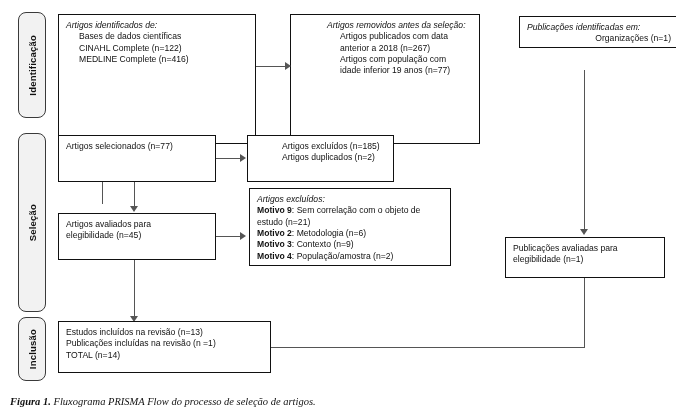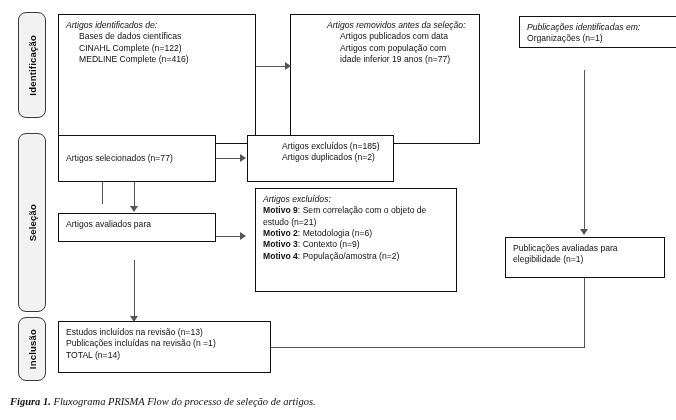--- a/index.html
+++ b/index.html
@@ -37,21 +37,21 @@
     border:1.4px solid #111;
     background:#ffffff;
     padding:5px 7px;
     font-size:8.6px;
     line-height:1.32;
     color:#111;
   }
   .box.thin{border-width:1.1px;}
   .box .ital{font-style:italic;}
   .box .ind{padding-left:13px;display:block;}
-  .box .ind2{padding-left:0px;display:block;}
+  .box .ind2{padding-left:0px;display:block;text-align:right;}
   .box b{font-weight:bold;}
   .ln{display:block;}
 
   
   .vline,.hline{position:absolute;background:#555;}
   .vline{width:1.4px;}
   .hline{height:1.4px;}
   .arrow{position:absolute;width:0;height:0;}
   .arrow.down{
     border-left:4px solid transparent;
@@ -100,57 +100,59 @@
   <div class="box" style="left:58px;top:14px;width:198px;height:130px;">
     <span class="ln ital">Artigos identificados de:</span>
     <span class="ln ind">Bases de dados científicas</span>
     <span class="ln ind">CINAHL Complete (n=122)</span>
     <span class="ln ind">MEDLINE Complete (n=416)</span>
   </div>
 
   <div class="box thin" style="left:290px;top:14px;width:190px;height:130px;padding-left:36px;">
     <span class="ln ital">Artigos removidos antes da seleção:</span>
     <span class="ln ind">Artigos publicados com data</span>
+    <span class="ln ind">anterior a 2018 (n=267)</span>
     <span class="ln ind">Artigos com população com</span>
     <span class="ln ind">idade inferior 19 anos (n=77)</span>
   </div>
 
   <div class="box thin" style="left:505px;top:16px;width:160px;height:32px;margin-left:14px;">
     <span class="ln ital">Publicações identificadas em:</span>
     <span class="ln ind2">Organizações (n=1)</span>
   </div>
 
   <div class="hline" style="left:256px;top:66px;width:32px;"></div>
   <div class="arrow right" style="left:285px;top:62px;"></div>
 
   <div class="vline" style="left:134px;top:144px;width:1.4px;height:18px;"></div>
   <div class="arrow down" style="left:130px;top:160px;"></div>
 
-  <div class="box" style="left:58px;top:135px;width:158px;height:47px;display:flex;align-items:center;">
+  <div class="box" style="left:58px;top:135px;width:158px;height:47px;display:flex;">
     <span class="ln">Artigos selecionados  (n=77)</span>
   </div>
 
   <div class="box" style="left:247px;top:135px;width:147px;height:47px;padding-left:34px;">
     <span class="ln">Artigos excluídos (n=185)</span>
     <span class="ln">Artigos duplicados (n=2)</span>
   </div>
 
   <div class="hline" style="left:216px;top:158px;width:26px;"></div>
   <div class="arrow right" style="left:240px;top:154px;"></div>
 
   <div class="vline" style="left:102px;top:182px;height:22px;"></div>
 
   <div class="vline" style="left:134px;top:182px;height:26px;"></div>
   <div class="arrow down" style="left:130px;top:206px;"></div>
 
-  <div class="box" style="left:58px;top:213px;width:158px;height:29px;">
+  <div class="box" style="left:58px;top:213px;width:158px;height:47px;">
     <span class="ln">Artigos avaliados para</span>
+    <span class="ln">elegibilidade  (n=45)</span>
   </div>
 
-  <div class="box" style="left:255px;top:188px;width:202px;height:104px;">
+  <div class="box" style="left:249px;top:188px;width:202px;height:78px;">
     <span class="ln ital">Artigos excluídos:</span>
     <span class="ln"><b>Motivo 9</b><span>: Sem correlação com o objeto de</span></span>
     <span class="ln">estudo (n=21)</span>
     <span class="ln"><b>Motivo 2</b><span>: Metodologia  (n=6)</span></span>
     <span class="ln"><b>Motivo 3</b><span>: Contexto (n=9)</span></span>
     <span class="ln"><b>Motivo 4</b><span>: População/amostra  (n=2)</span></span>
   </div>
 
   <div class="hline" style="left:216px;top:236px;width:26px;"></div>
   <div class="arrow right" style="left:240px;top:232px;"></div>

